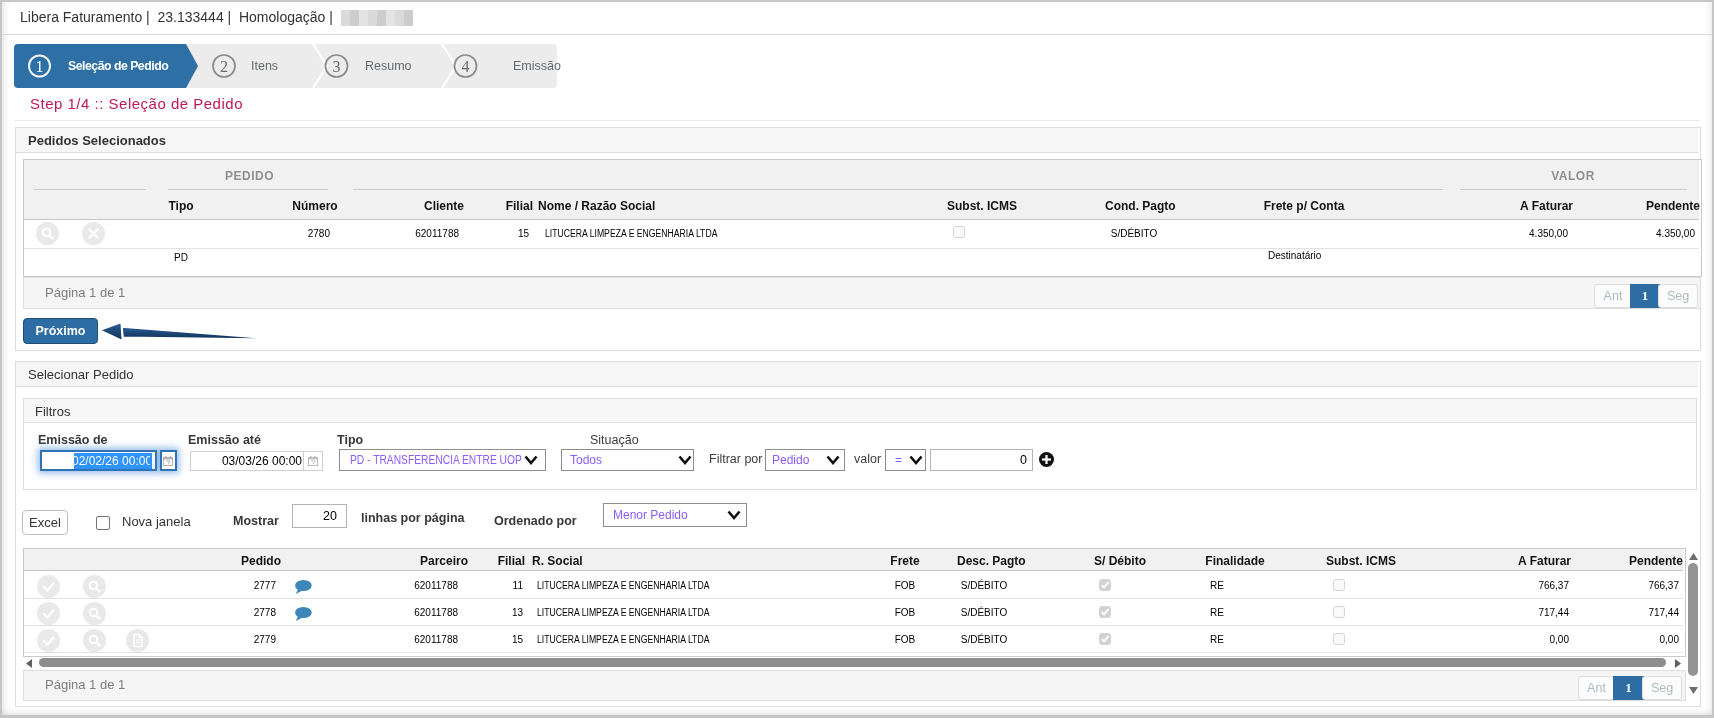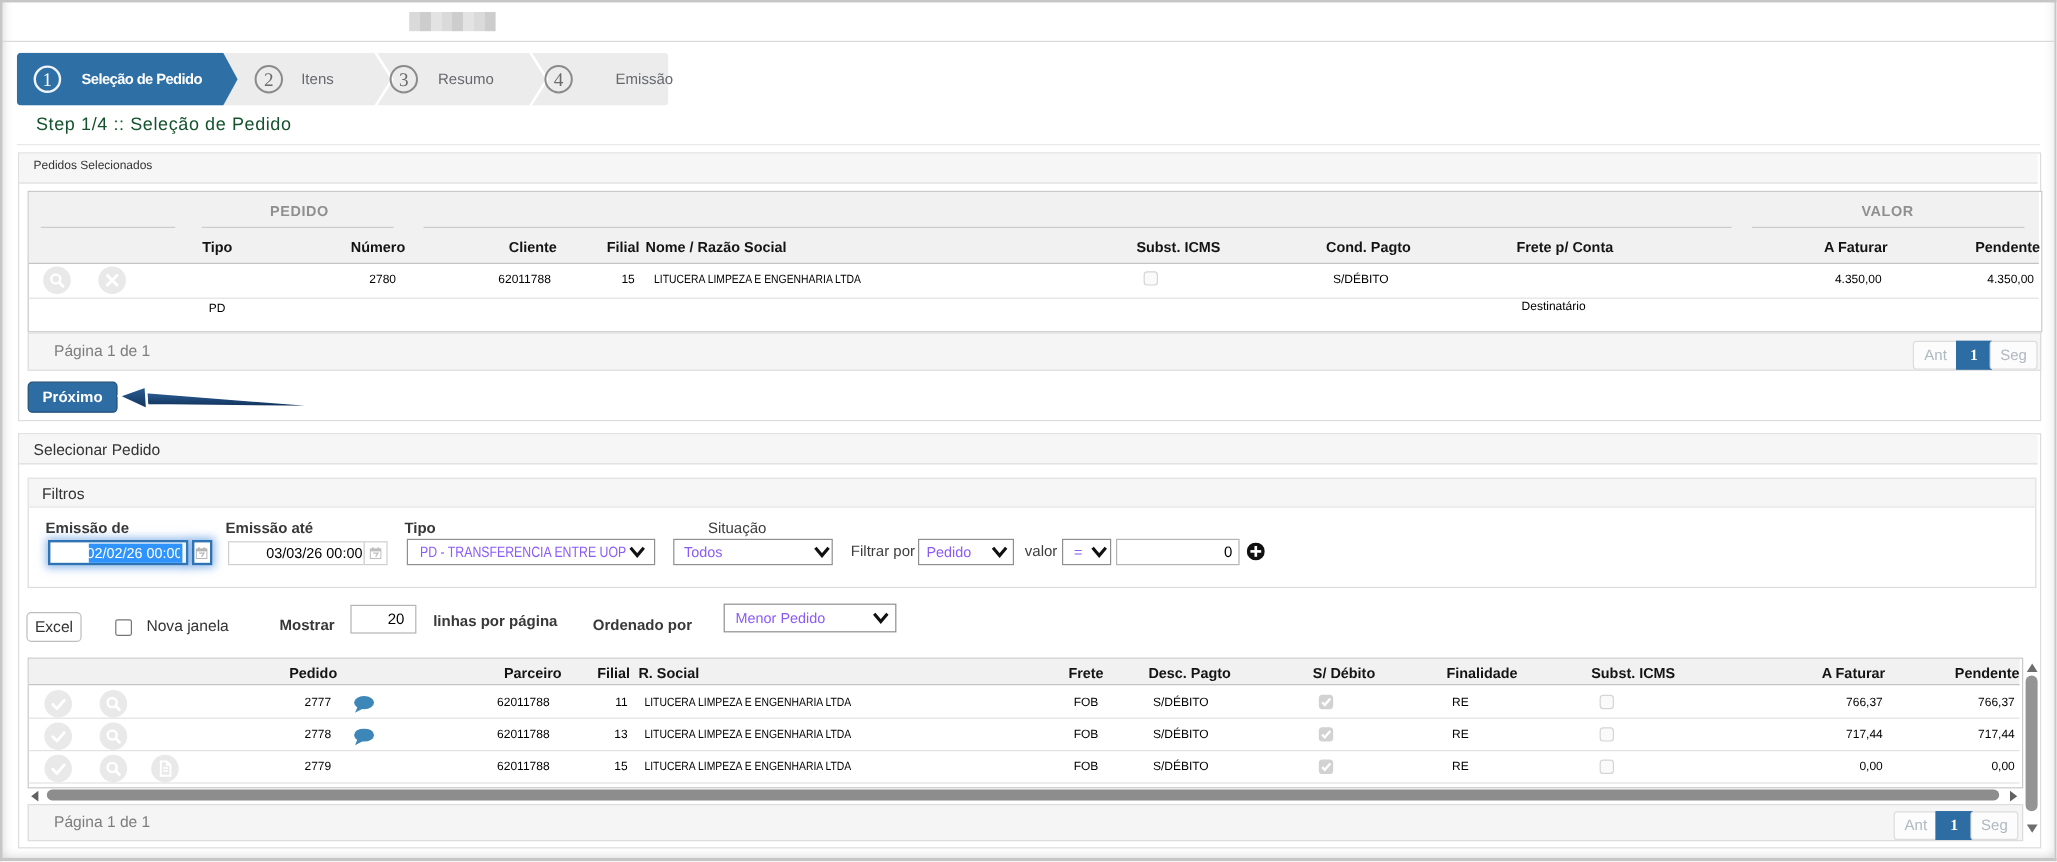--- a/index.html
+++ b/index.html
@@ -31,20 +31,21 @@
 .selt{position:absolute;font-size:12px;color:#8b5cf6;}
 .sq{display:inline-block;transform:scaleX(.865);transform-origin:0 50%;white-space:nowrap;}
 .sq2{display:inline-block;transform:scaleX(.82);transform-origin:0 50%;white-space:nowrap;}
 </style>
 </head>
 <body>
 <div id="pg">
 
 <div class="abs" style="left:2px;top:2px;width:1710px;height:713px;box-shadow:inset 7px -7px 9px -7px rgba(0,0,0,.18),inset -7px 0 9px -7px rgba(0,0,0,.12);"></div>
 
+<div class="t" style="left:20px;top:9px;font-size:14px;color:#333;">Libera Faturamento&nbsp;| &nbsp;23.133444&nbsp;| &nbsp;Homologação&nbsp;|</div>
 <div class="abs" style="left:341px;top:10px;width:72px;height:16px;background:repeating-linear-gradient(90deg,#dadada 0 9px,#cdcdcd 9px 18px,#e3e3e3 18px 27px);"></div>
 <div class="abs" style="left:2px;top:34px;width:1710px;height:1px;background:#d9d9d9;"></div>
 
 <svg class="abs" style="left:14px;top:44px;" width="543" height="44" viewBox="0 0 543 44">
   <path d="M4,0 H539 Q543,0 543,4 V40 Q543,44 539,44 H4 Q0,44 0,40 V4 Q0,0 4,0 Z" fill="#ececec"></path>
   <path d="M299,0 L313,22 L299,44" fill="none" stroke="#fff" stroke-width="2.2"></path>
   <path d="M428,0 L442,22 L428,44" fill="none" stroke="#fff" stroke-width="2.2"></path>
   <path d="M4,0 H172 L184,22 L172,44 H4 Q0,44 0,40 V4 Q0,0 4,0 Z" fill="#2e6fa5"></path>
   <circle cx="25.5" cy="22" r="10.5" fill="none" stroke="#ffffff" stroke-opacity=".92" stroke-width="2"></circle>
   <circle cx="210" cy="22" r="11" fill="none" stroke="#8b8b8b" stroke-width="1.7"></circle>
@@ -53,26 +54,26 @@
   <text x="25.5" y="27.5" font-family="Liberation Serif,serif" font-size="16" fill="#fff" text-anchor="middle">1</text>
   <text x="210" y="27.5" font-family="Liberation Serif,serif" font-size="16" fill="#6a6a6a" text-anchor="middle">2</text>
   <text x="322.5" y="27.5" font-family="Liberation Serif,serif" font-size="16" fill="#6a6a6a" text-anchor="middle">3</text>
   <text x="451.5" y="27.5" font-family="Liberation Serif,serif" font-size="16" fill="#6a6a6a" text-anchor="middle">4</text>
 </svg>
 <div class="t" style="left:68px;top:59px;font-size:12.3px;font-weight:bold;color:#fff;letter-spacing:-.5px;">Seleção de Pedido</div>
 <div class="t" style="left:251px;top:59px;font-size:12.5px;color:#66696c;">Itens</div>
 <div class="t" style="left:365px;top:59px;font-size:12.5px;color:#66696c;">Resumo</div>
 <div class="t" style="left:493px;top:59px;font-size:12.5px;color:#66696c;margin-left:20px;">Emissão</div>
 
-<div class="t" style="left:30px;top:95px;font-size:15px;color:#14532d;letter-spacing:.5px;">Step 1/4 :: Seleção de Pedido</div>
+<div class="t" style="left:30px;top:95px;font-size:15px;color:#be185d;letter-spacing:.5px;">Step 1/4 :: Seleção de Pedido</div>
 <div class="abs" style="left:14px;top:120px;width:1686px;height:1px;background:#e8e8e8;"></div>
 
 <div class="panel" style="left:15px;top:127px;width:1684px;height:222px;"></div>
 <div class="phead" style="left:16px;top:128px;width:1682px;height:24px;"></div>
-<div class="t" style="left:28px;top:133px;font-size:10px;color:#333;">Pedidos Selecionados</div>
+<div class="t" style="left:28px;top:133px;font-size:13px;color:#333;font-weight:bold;">Pedidos Selecionados</div>
 
 <div class="tblbox" style="left:23px;top:159px;width:1677px;height:116px;"></div>
 <div class="abs" style="left:24px;top:160px;width:1675px;height:60px;background:#f1f1f1;"></div>
 
 <div class="t gh" style="left:225px;top:169px;width:46px;text-align:center;">PEDIDO</div>
 <div class="t gh" style="left:1537px;top:169px;width:72px;text-align:center;">VALOR</div>
 <div class="hline" style="left:34px;top:189px;width:112px;"></div>
 <div class="hline" style="left:168px;top:189px;width:160px;"></div>
 <div class="hline" style="left:353px;top:189px;width:1090px;"></div>
 <div class="hline" style="left:1460px;top:189px;width:227px;"></div>

